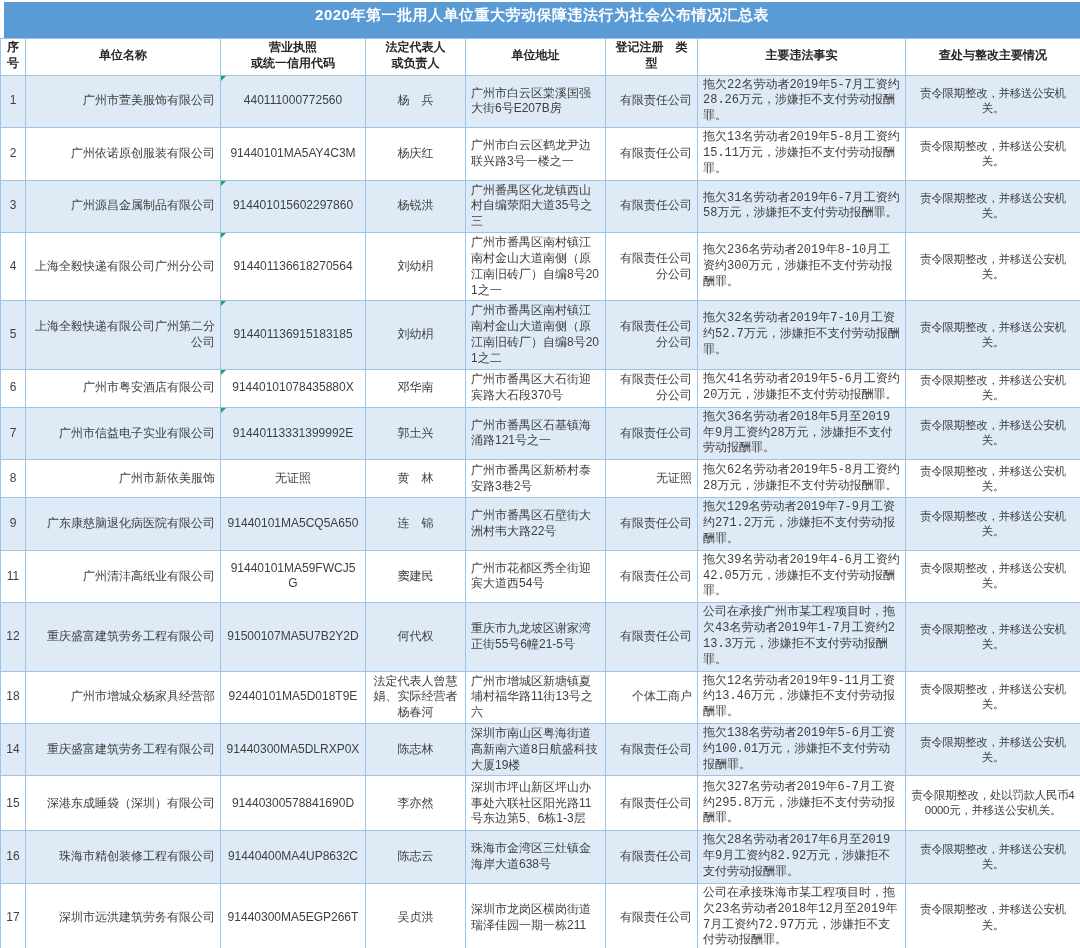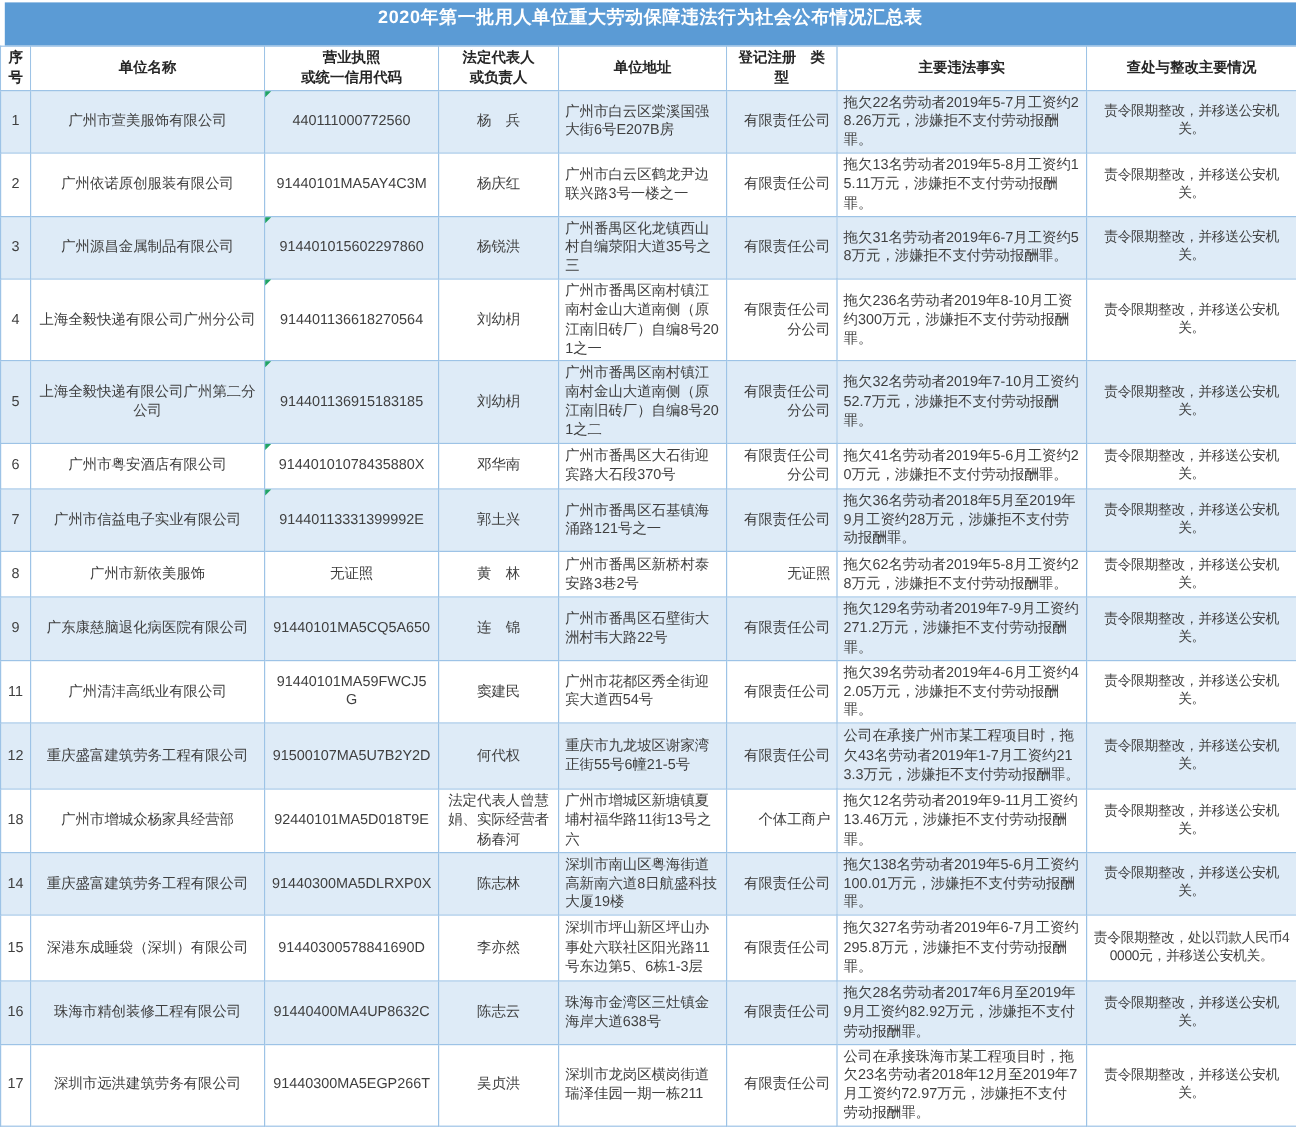--- a/index.html
+++ b/index.html
@@ -20,41 +20,41 @@
   }
   table.grid th,table.grid td{
     border:1px solid #9dc3e6;
     vertical-align:middle;
     padding:2px 5px;
     line-height:1.32;
     word-break:break-all;
     position:relative;
     box-sizing:border-box;
   }
-  thead tr{height:20px;}
+  thead tr{height:20px;font-family:Liberation Mono, monospace;}
   thead th{
     background:#ffffff;color:#262626;font-weight:bold;
     text-align:center;white-space:pre-line;font-size:12px;padding:2px 2px;
   }
   tbody tr{height:38px;background:#ffffff;}
   tbody tr.tall{height:55px;}
   tbody tr:nth-child(odd){background:#deebf7;}
   
   col.w-index{width:25px;} col.w-company_name{width:195px;}
   col.w-credit_code{width:145px;} col.w-legal_rep{width:100px;}
   col.w-address{width:140px;} col.w-reg_type{width:92px;}
   col.w-violation_facts{width:208px;} col.w-action_taken{width:175px;}
   
   td.c-index{text-align:center;padding:2px 1px;}
-  td.c-company_name{text-align:center;padding:2px 4px;}
+  td.c-company_name{text-align:right;padding:2px 4px;}
   td.c-credit_code{text-align:center;padding:2px 3px;}
   td.c-legal_rep{text-align:center;padding:2px 3px;margin-top:20px;}
   td.c-address{text-align:left;padding:2px 3px;}
   td.c-reg_type{text-align:right;padding:2px 3px;}
-  td.c-violation_facts{text-align:left;padding:2px 4px;}
+  td.c-violation_facts{text-align:left;padding:2px 4px;font-family:Liberation Mono, monospace;}
   td.c-action_taken{text-align:center;padding:2px 2px;font-size:11.5px;letter-spacing:-0.3px;}
   
   .marker{
     position:absolute;top:0;left:0;width:0;height:0;
     border-top:5px solid #21a366;border-right:5px solid transparent;
   }
 </style>
 </head>
 <body>
 

